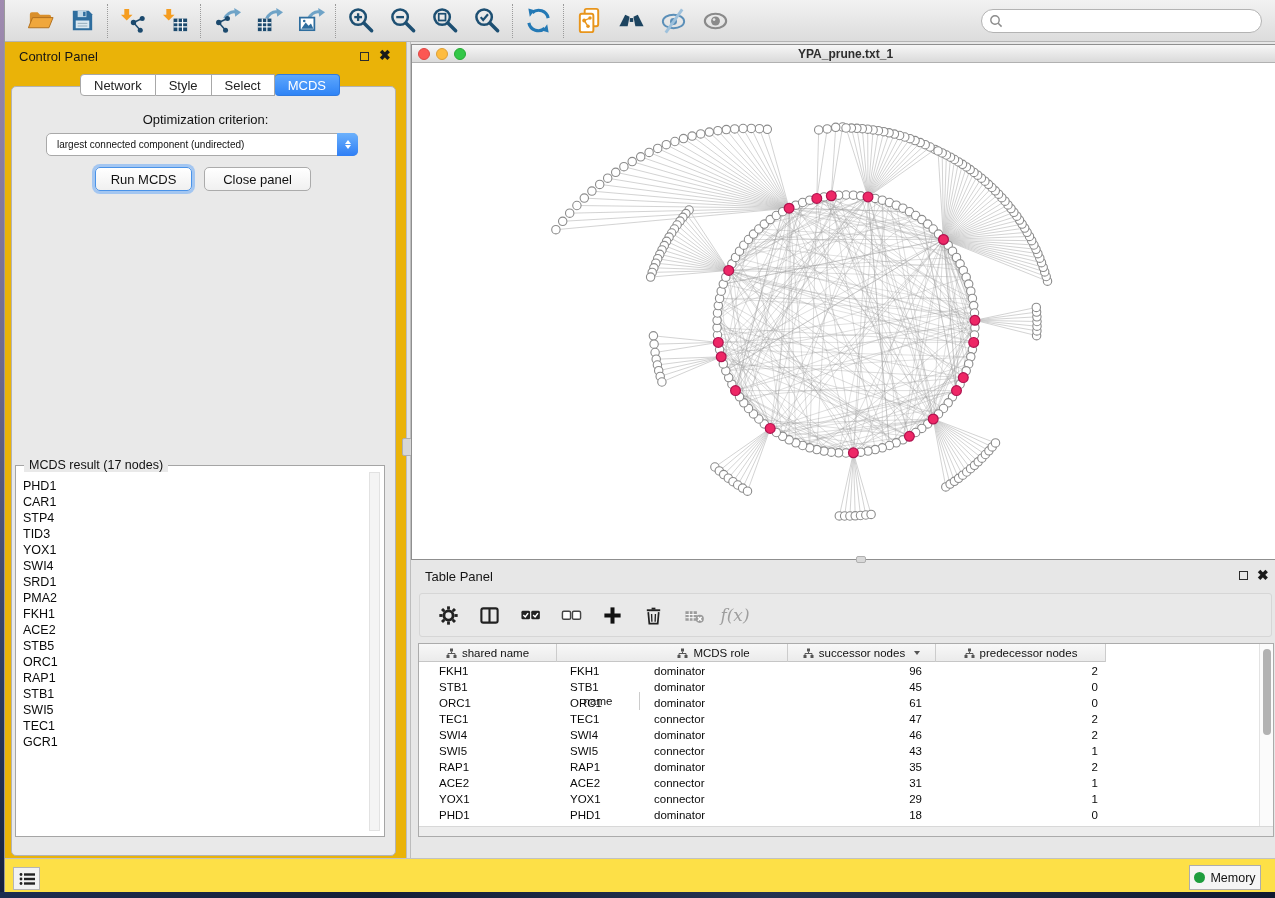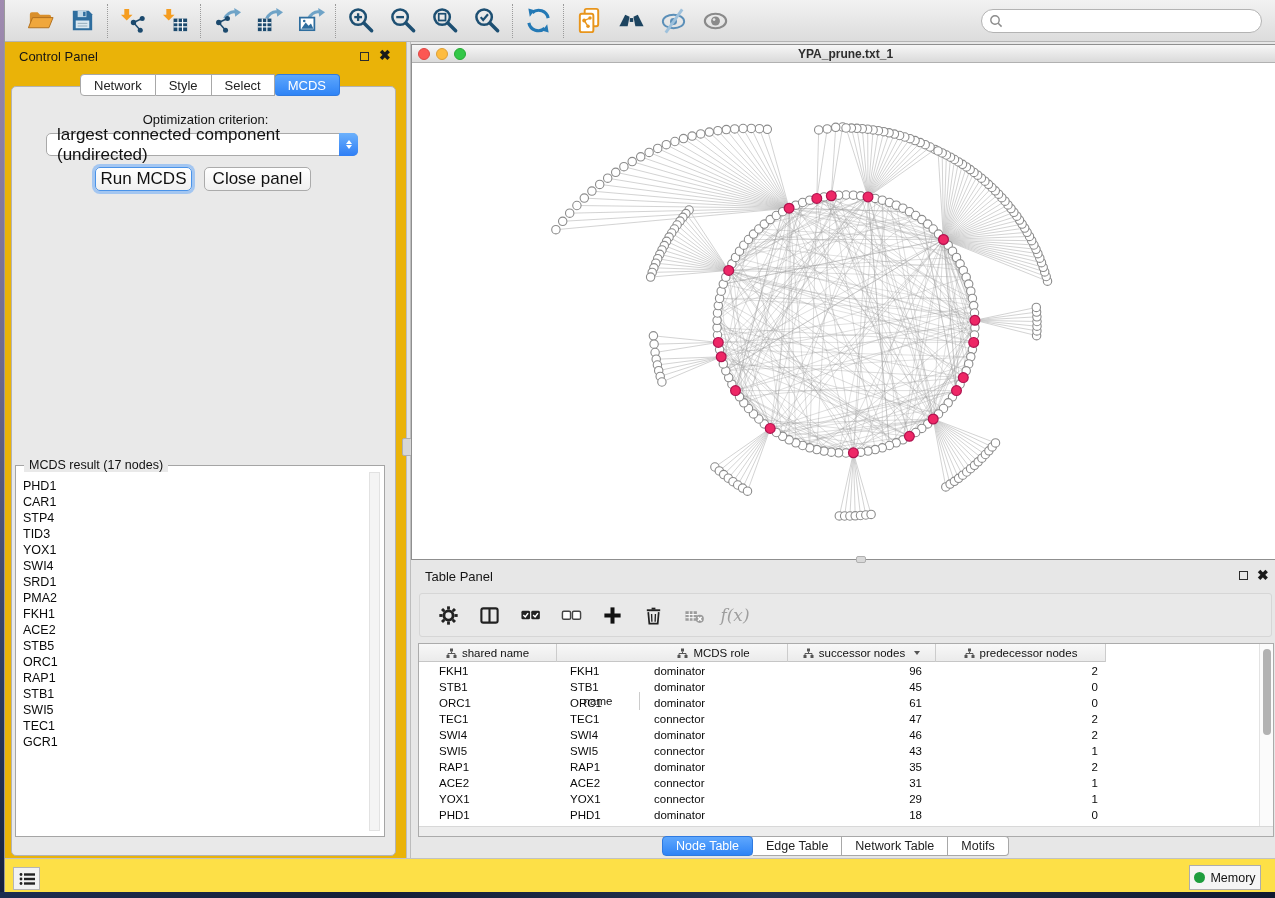--- a/index.html
+++ b/index.html
@@ -30,28 +30,28 @@
   .win-close { font-size:14px; font-weight:bold; color:#1a1a1a; line-height:10px; }
   #cp-body { left:6px; top:44px; width:385px; height:770px; background:#e9e9e9; border:1px solid #b3b3b3; border-radius:5px; }
   #cp-tabs { left:75px; top:32px; display:flex; }
   .tab { height:22px; padding:0 13px; font-size:13px; display:flex; align-items:center; background:#fff;
     border:1px solid #a8a8a8; border-left:none; color:#222; }
   .tab:first-child { border-left:1px solid #a8a8a8; border-radius:4px 0 0 4px; }
   .tab:last-child { border-radius:0 4px 4px 0; }
   .tab.active { background:linear-gradient(#5ea7fd,#2f84f6); color:#fff; border-color:#2f7ae0; border-radius:4px; }
   #opt-label { left:0; top:70px; width:401px; text-align:center; font-size:13px; color:#111; }
   #mcds-select { left:41px; top:91px; width:312px; height:23px; background:#fff; border:1px solid #a9a9a9;
-    border-radius:5px; display:flex; align-items:center; justify-content:space-between; font-size:17px; }
+    border-radius:5px; display:flex; align-items:center; justify-content:space-between; font-size:10px; }
   #mcds-select .val { padding-left:10px; }
   #mcds-select .step { width:21px; height:23px; margin:-1px -1px 0 0; border-radius:0 5px 5px 0;
     background:linear-gradient(#6cb1fc,#2e7ef5); display:flex; flex-direction:column; align-items:center; justify-content:center; gap:1px; }
   .chev { width:0; height:0; border-left:3.5px solid transparent; border-right:3.5px solid transparent; }
   .chev.up { border-bottom:4px solid #fff; } .chev.down { border-top:4px solid #fff; }
   .btn { position:absolute; height:24px; background:linear-gradient(#ffffff,#f0f0f0); border:1px solid #ababab;
-    border-radius:5px; font-size:17px; color:#111; display:flex; align-items:center; justify-content:center; }
+    border-radius:5px; font-size:13px; color:#111; display:flex; align-items:center; justify-content:center; }
   #run-btn { left:90px; top:125px; width:97px; border-color:#4a93e8; box-shadow:0 0 0 3px rgba(106,169,248,.55); }
   #closep-btn { left:199px; top:125px; width:107px; }
   #mcds-fieldset { left:10px; top:423px; width:370px; height:372px; border:1px solid #a5a5a5; background:#fff; }
   #mcds-legend { position:absolute; left:8px; top:-8px; background:#e9e9e9; padding:0 5px; font-size:12.5px; color:#111; }
   #mcds-list { position:absolute; left:7px; top:12px; font-size:12.5px; line-height:16px; color:#0a0a0a; }
   #mcds-scroll { position:absolute; right:4px; top:6px; bottom:5px; width:11px; background:#f4f4f4; border:1px solid #e2e2e2; }
   
   #v-splitter { left:401px; top:42px; width:5px; height:816px; background:#e3e3e3; border-left:1px solid #bdbdbd; border-right:1px solid #bdbdbd; }
   #v-grip { left:397px; top:438px; width:12px; height:18px; background:#d6d6d6; border:1px solid #aeaeae; border-radius:2px; }
   
@@ -1186,26 +1186,20 @@
             <div class="tcell" style="width: 148px; padding-left: 14px;">dominator</div>
             <div class="tcell" style="width: 148px; justify-content: flex-end; padding-right: 14px;">18</div>
             <div class="tcell" style="width: 170px; justify-content: flex-end; padding-right: 8px;">0</div>
           </div>
         </div>
       <div id="tbl-vscroll">
         <div id="tbl-vthumb"></div>
       </div>
       <div id="tbl-hscroll"></div>
     </div>
-    <div id="tp-tabs" class="abs">
-        <div class="tab active" style="height: 20px; font-size: 12.5px;">Node Table</div>
-        <div class="tab" style="height: 20px; font-size: 12.5px;">Edge Table</div>
-        <div class="tab" style="height: 20px; font-size: 12.5px;">Network Table</div>
-        <div class="tab" style="height: 20px; font-size: 12.5px;">Motifs</div>
-      </div>
   </div>
 
   <div id="status-bar" class="abs">
     <div id="list-btn" class="abs">
       <svg width="16" height="14" viewBox="0 0 16 14">
         <circle cx="2" cy="2.5" r="1.4" fill="#222"></circle>
           <rect x="5" y="1.3" width="11" height="2.4" fill="#222"></rect>
         <circle cx="2" cy="7" r="1.4" fill="#222"></circle>
           <rect x="5" y="5.8" width="11" height="2.4" fill="#222"></rect>
         <circle cx="2" cy="11.5" r="1.4" fill="#222"></circle>

